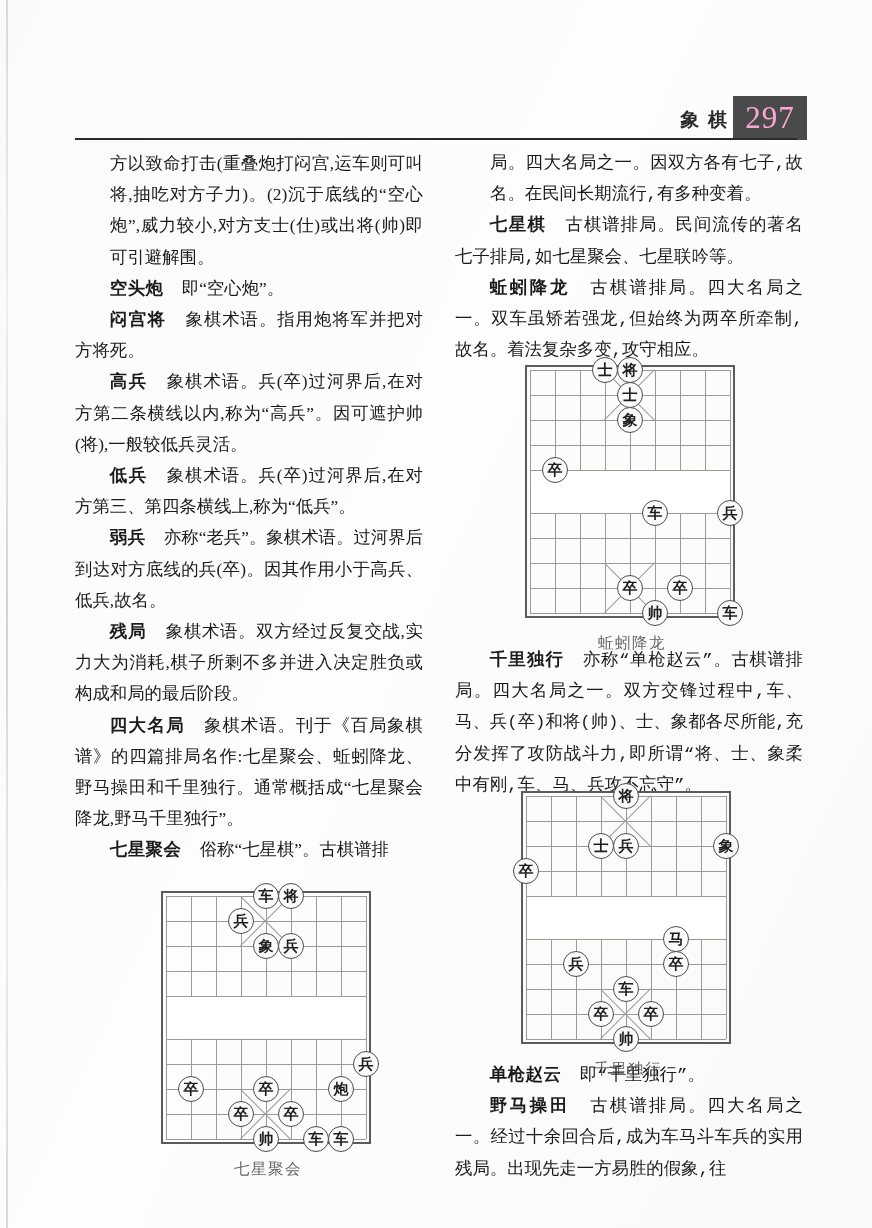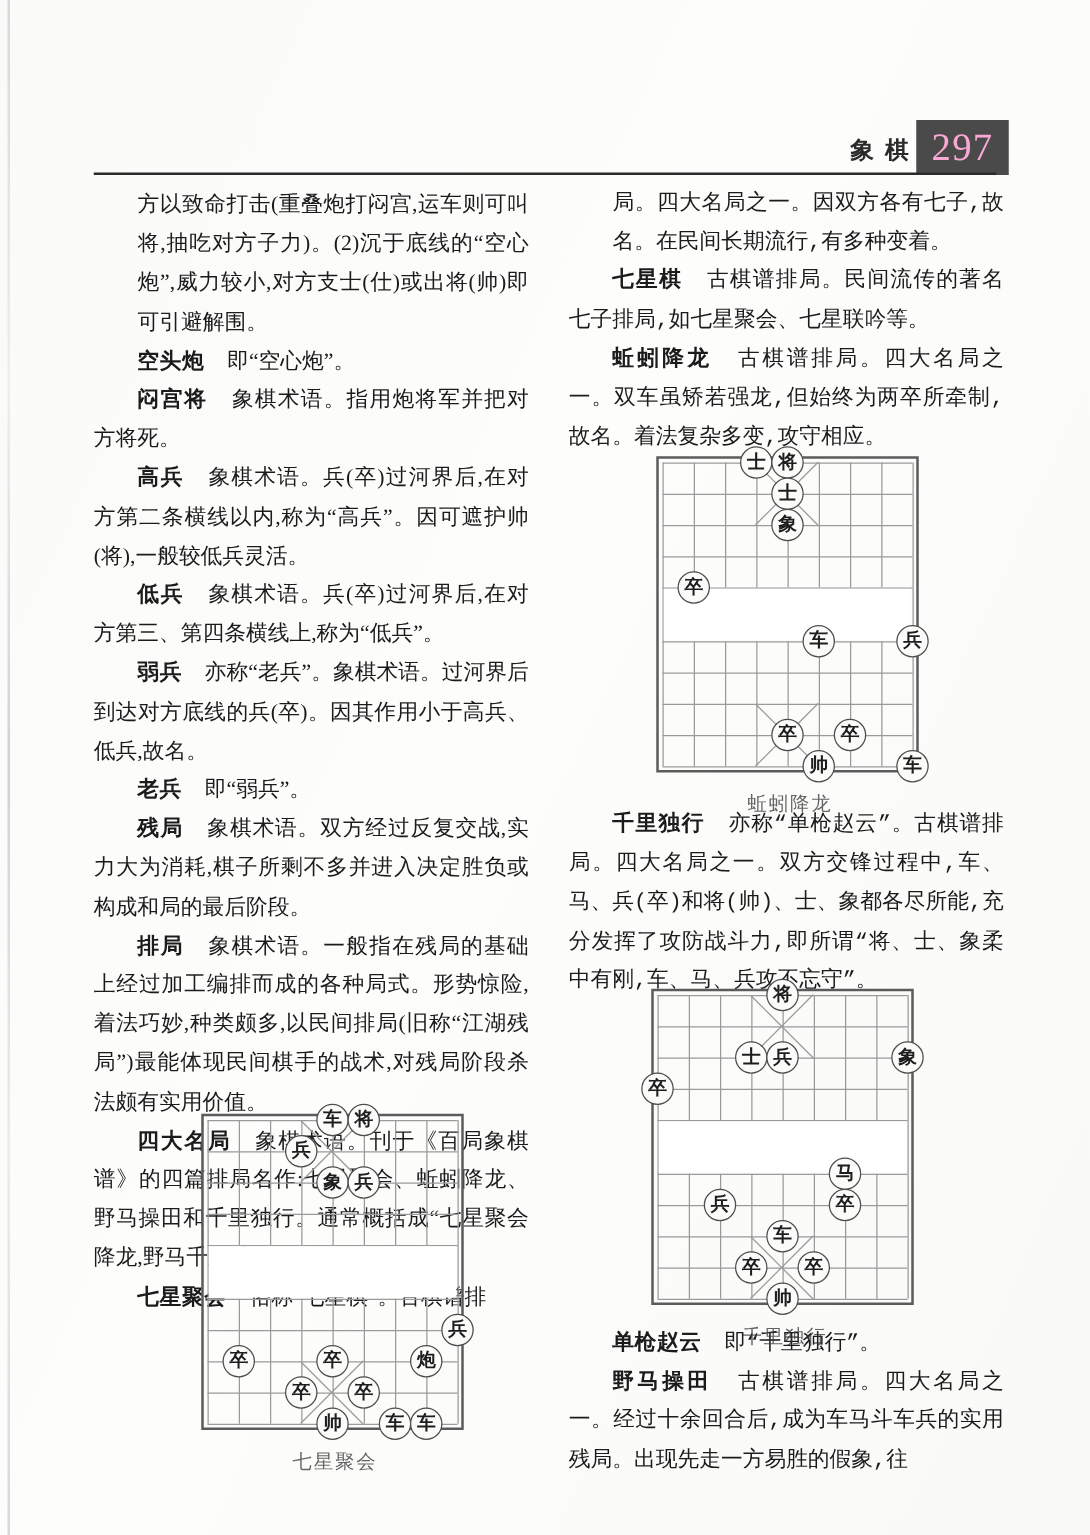--- a/index.html
+++ b/index.html
@@ -157,23 +157,21 @@
   <div class="header-rule"></div>
 </div>
 
 <div class="col col-left" id="col-left">
     <p class="para flush"><span>方以致命打击(重叠炮打闷宫,运车则可叫将,抽吃对方子力)。(2)沉于底线的“空心炮”,威力较小,对方支士(仕)或出将(帅)即可引避解围。</span></p>
     <p class="para"><span class="term">空头炮</span><span class="gap"></span><span>即“空心炮”。</span></p>
     <p class="para"><span class="term">闷宫将</span><span class="gap"></span><span>象棋术语。指用炮将军并把对方将死。</span></p>
     <p class="para"><span class="term">高兵</span><span class="gap"></span><span>象棋术语。兵(卒)过河界后,在对方第二条横线以内,称为“高兵”。因可遮护帅(将),一般较低兵灵活。</span></p>
     <p class="para"><span class="term">低兵</span><span class="gap"></span><span>象棋术语。兵(卒)过河界后,在对方第三、第四条横线上,称为“低兵”。</span></p>
     <p class="para"><span class="term">弱兵</span><span class="gap"></span><span>亦称“老兵”。象棋术语。过河界后到达对方底线的兵(卒)。因其作用小于高兵、低兵,故名。</span></p>
-    <p class="para"><span class="term">老兵</span><span class="gap"></span><span>即“弱兵”。</span></p>
     <p class="para"><span class="term">残局</span><span class="gap"></span><span>象棋术语。双方经过反复交战,实力大为消耗,棋子所剩不多并进入决定胜负或构成和局的最后阶段。</span></p>
-    <p class="para"><span class="term">排局</span><span class="gap"></span><span>象棋术语。一般指在残局的基础上经过加工编排而成的各种局式。形势惊险,着法巧妙,种类颇多,以民间排局(旧称“江湖残局”)最能体现民间棋手的战术,对残局阶段杀法颇有实用价值。</span></p>
     <p class="para"><span class="term">四大名局</span><span class="gap"></span><span>象棋术语。刊于《百局象棋谱》的四篇排局名作:七星聚会、蚯蚓降龙、野马操田和千里独行。通常概括成“七星聚会降龙,野马千里独行”。</span></p>
     <p class="para"><span class="term">七星聚会</span><span class="gap"></span><span>俗称“七星棋”。古棋谱排</span></p>
   </div>
 
 <div class="col col-right" id="col-right-top">
     <p class="para flush"><span>局。四大名局之一。因双方各有七子,故名。在民间长期流行,有多种变着。</span></p>
     <p class="para"><span class="term">七星棋</span><span class="gap"></span><span>古棋谱排局。民间流传的著名七子排局,如七星聚会、七星联吟等。</span></p>
     <p class="para"><span class="term">蚯蚓降龙</span><span class="gap"></span><span>古棋谱排局。四大名局之一。双车虽矫若强龙,但始终为两卒所牵制,故名。着法复杂多变,攻守相应。</span></p>
   </div>
 <div class="col col-right" id="col-right-mid" style="top:645px">

